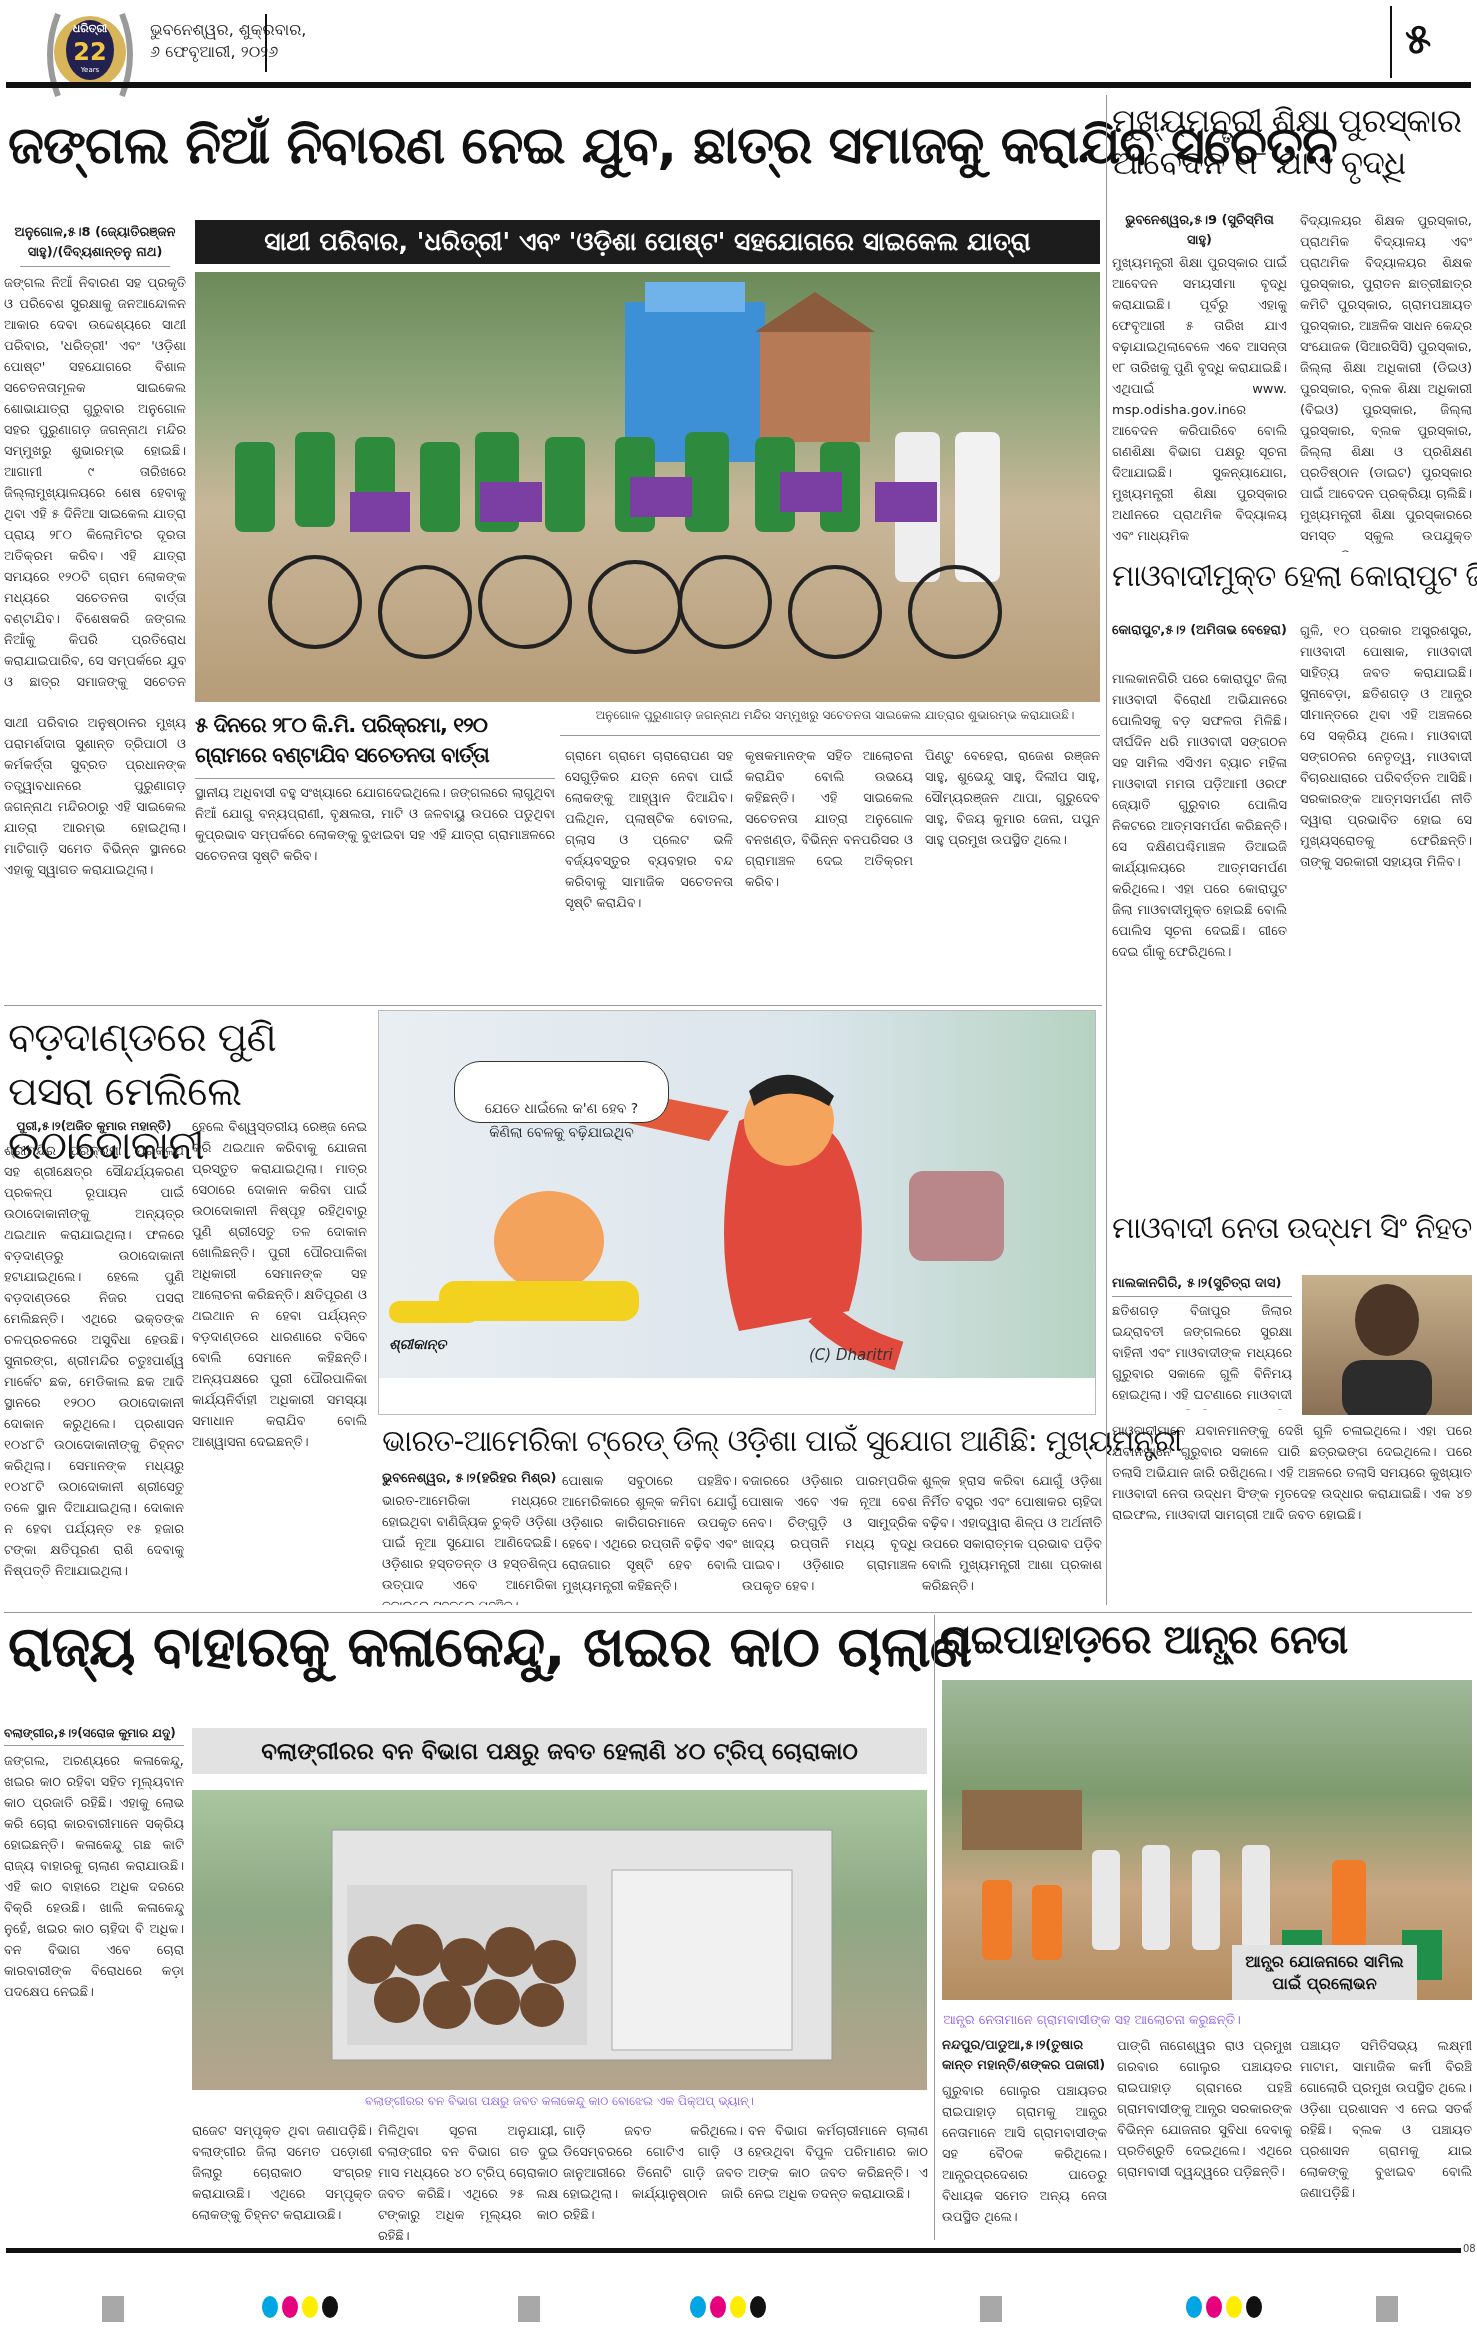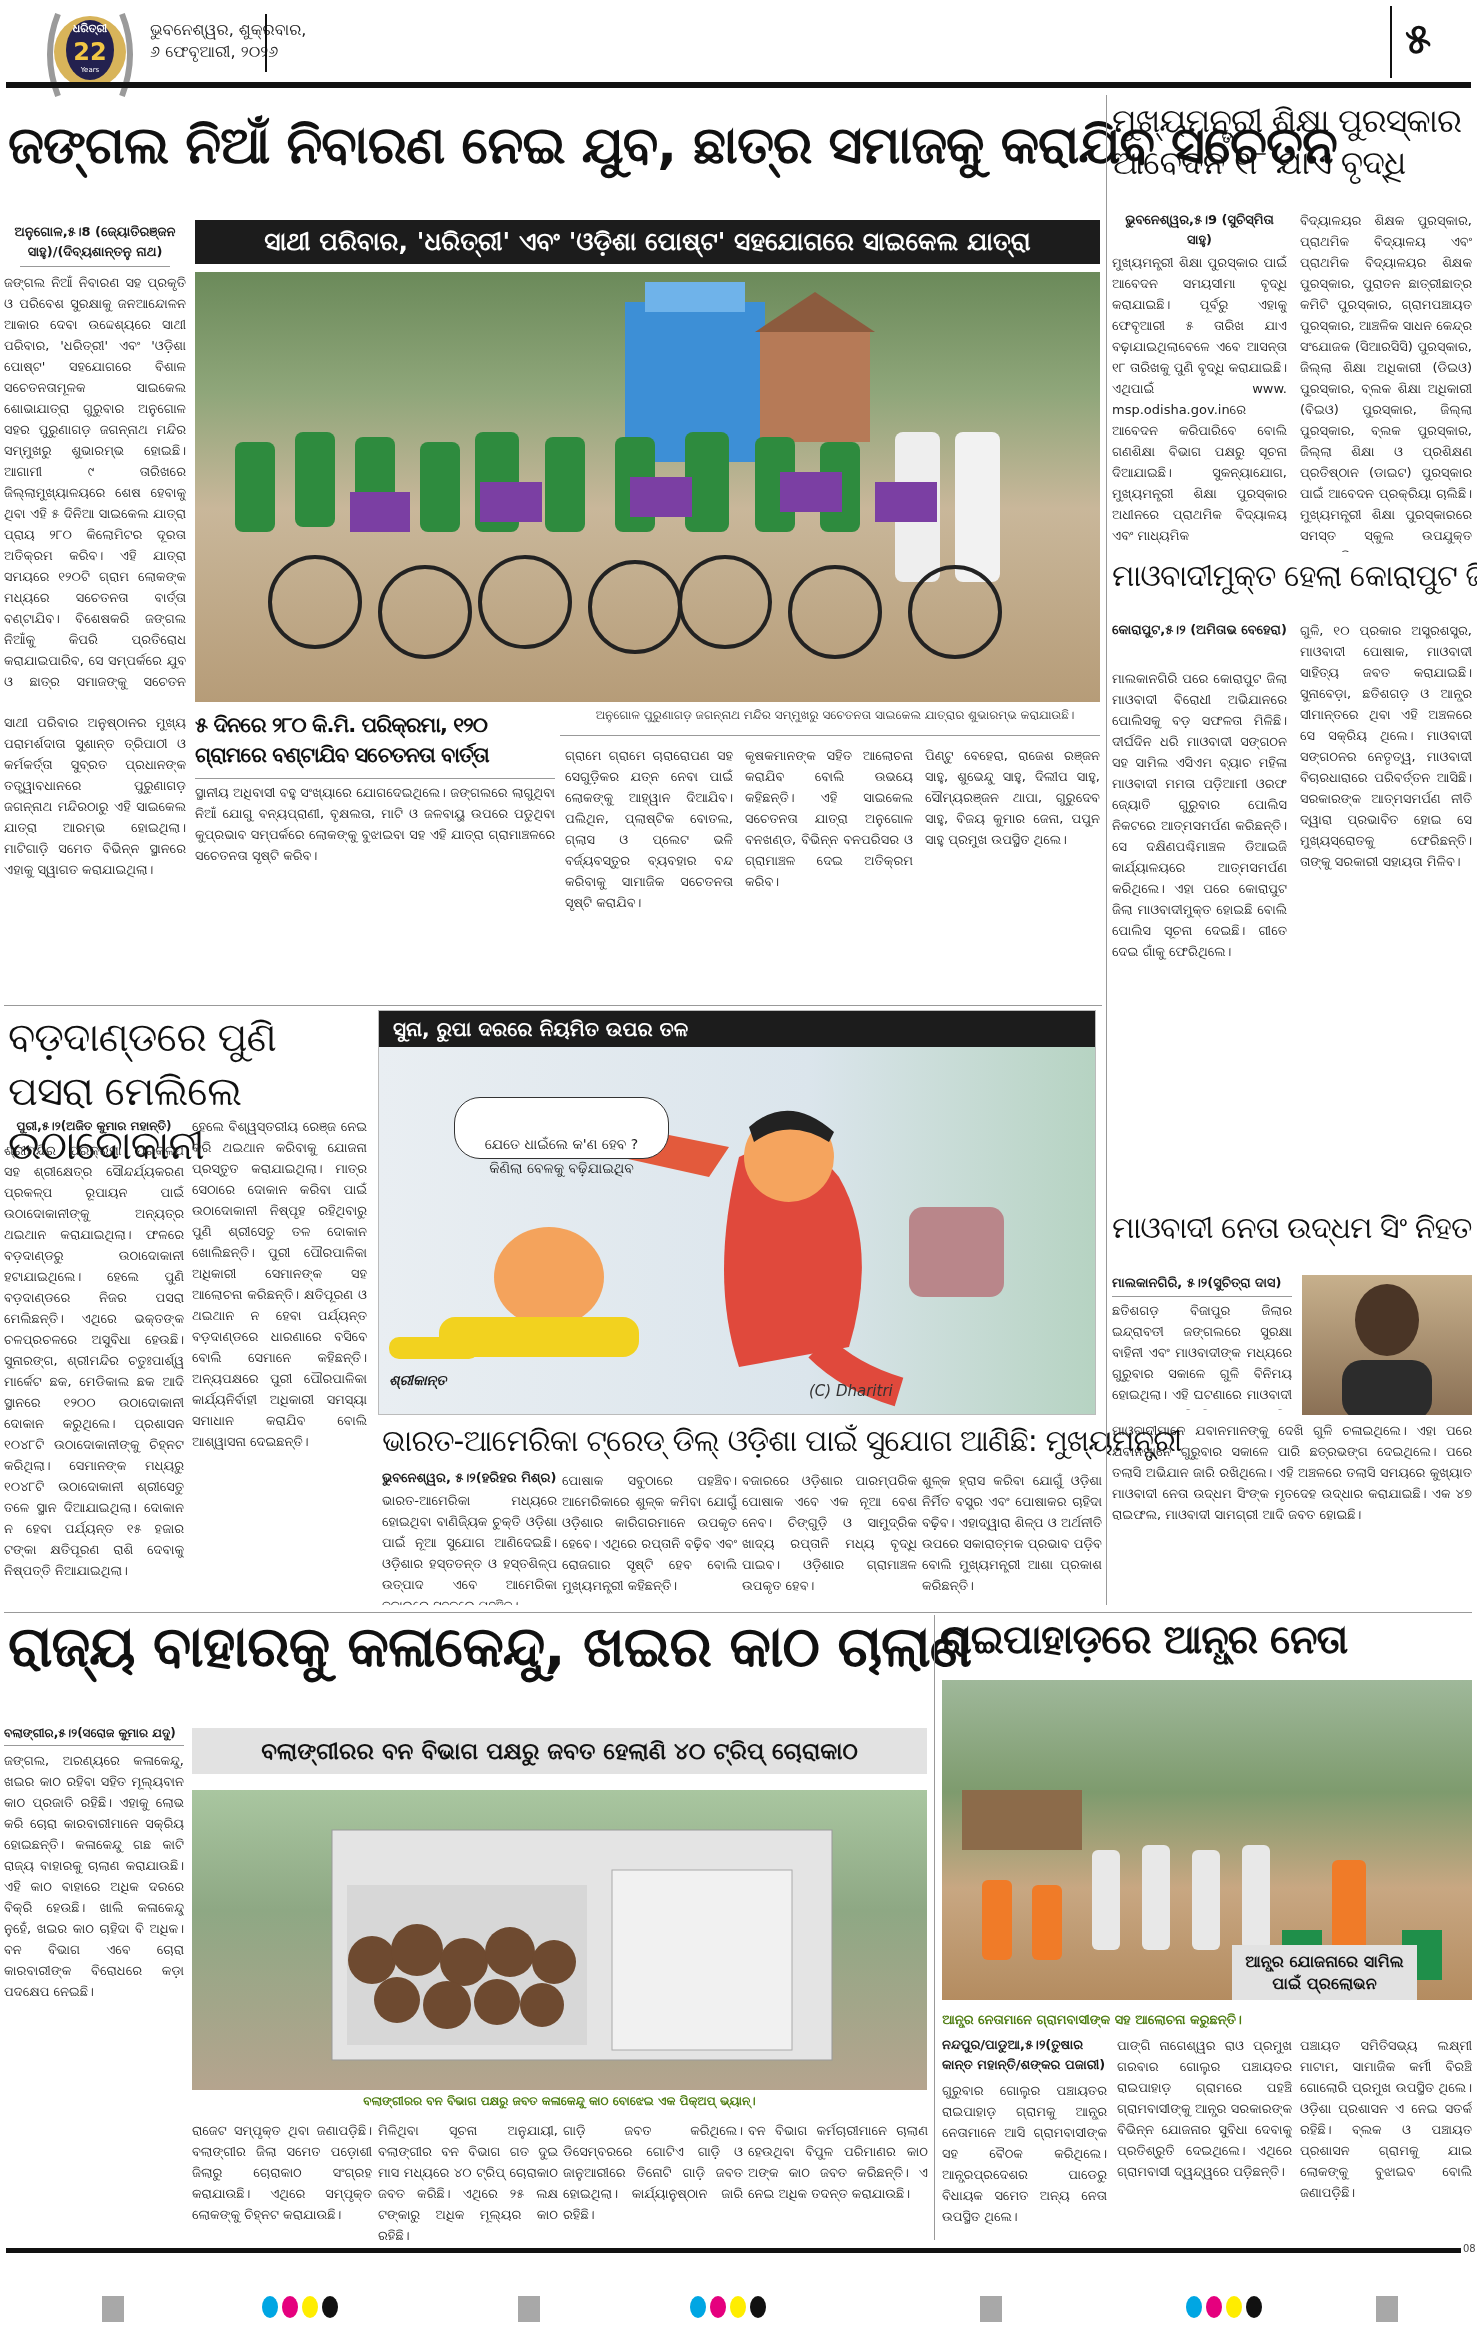--- a/index.html
+++ b/index.html
@@ -6,21 +6,21 @@
   body { width: 1477px; height: 2339px; background: #ffffff; position: relative; overflow: hidden; font-family: "DejaVu Sans", sans-serif; color: #1a1a1a; }
   .abs { position: absolute; }
   .hl { font-family: "DejaVu Sans", sans-serif; color: #111; line-height: 1.05; letter-spacing: -1px; }
   .body-text { font-size: 13px; line-height: 21px; text-align: justify; color: #222; overflow: hidden; }
   .dateline { font-size: 13px; font-weight: bold; text-align: center; line-height: 20px; }
   .rule { background: #111; }
   .thin { background: #999; }
   .banner { background: #1c1c1c; color: #fff; font-weight: bold; display: flex; align-items: center; justify-content: center; }
   .greybar { background: #e2e2e2; color: #111; font-weight: bold; display: flex; align-items: center; justify-content: center; }
   .photo { overflow: hidden; }
-  .caption { font-size: 12px; color: #4d7c0f; text-align: center; font-weight: bold; }
+  .caption { font-size: 12px; color: #8b5cf6; text-align: center; }
   .reg { position: absolute; border-radius: 50%; width: 16px; height: 22px; }
   .sq { position: absolute; width: 22px; height: 26px; background: #a8a8a8; }
 </style>
 </head>
 <body>
 
 <div class="abs" style="left:0;top:0;width:1477px;height:90px;">
   <div class="abs" style="left:40px;top:4px;width:100px;height:100px;">
     <svg width="100" height="100" viewBox="0 0 100 100">
       <path d="M18 10 Q2 50 18 92" stroke="#9a9a9a" stroke-width="6" fill="none"></path>
@@ -104,21 +104,20 @@
 <div class="abs dateline" style="left:1112px;top:620px;width:175px;">କୋରାପୁଟ,୫।୨ (ଅମିତାଭ ବେହେରା)</div>
 <div class="abs body-text" style="left:1112px;top:668px;width:175px;height:530px;">ମାଲକାନଗିରି ପରେ କୋରାପୁଟ ଜିଲା ମାଓବାଦୀ ବିରୋଧୀ ଅଭିଯାନରେ ପୋଲିସକୁ ବଡ଼ ସଫଳତା ମିଳିଛି। ଦୀର୍ଘଦିନ ଧରି ମାଓବାଦୀ ସଙ୍ଗଠନ ସହ ସାମିଲ ଏସିଏମ ବ୍ୟାଚ ମହିଳା ମାଓବାଦୀ ମମତା ପଡ଼ିଆମୀ ଓରଫ ଜ୍ୟୋତି ଗୁରୁବାର ପୋଲିସ ନିକଟରେ ଆତ୍ମସମର୍ପଣ କରିଛନ୍ତି। ସେ ଦକ୍ଷିଣପଶ୍ଚିମାଞ୍ଚଳ ଡିଆଇଜି କାର୍ଯ୍ୟାଳୟରେ ଆତ୍ମସମର୍ପଣ କରିଥିଲେ। ଏହା ପରେ କୋରାପୁଟ ଜିଲା ମାଓବାଦୀମୁକ୍ତ ହୋଇଛି ବୋଲି ପୋଲିସ ସୂଚନା ଦେଇଛି। ଗୀତେ ଦେଇ ଗାଁକୁ ଫେରିଥିଲେ।</div>
 <div class="abs body-text" style="left:1300px;top:620px;width:172px;height:578px;">ଗୁଳି, ୧୦ ପ୍ରକାର ଅସ୍ତ୍ରଶସ୍ତ୍ର, ମାଓବାଦୀ ପୋଷାକ, ମାଓବାଦୀ ସାହିତ୍ୟ ଜବତ କରାଯାଇଛି। ସୁନାବେଡ଼ା, ଛତିଶଗଡ଼ ଓ ଆନ୍ଧ୍ର ସୀମାନ୍ତରେ ଥିବା ଏହି ଅଞ୍ଚଳରେ ସେ ସକ୍ରିୟ ଥିଲେ। ମାଓବାଦୀ ସଙ୍ଗଠନର ନେତୃତ୍ୱ, ମାଓବାଦୀ ବିଚାରଧାରାରେ ପରିବର୍ତ୍ତନ ଆସିଛି। ସରକାରଙ୍କ ଆତ୍ମସମର୍ପଣ ନୀତି ଦ୍ୱାରା ପ୍ରଭାବିତ ହୋଇ ସେ ମୁଖ୍ୟସ୍ରୋତକୁ ଫେରିଛନ୍ତି। ତାଙ୍କୁ ସରକାରୀ ସହାୟତା ମିଳିବ।</div>
 
 <div class="abs hl" style="left:8px;top:1010px;width:360px;font-size:40px;line-height:54px;">ବଡ଼ଦାଣ୍ଡରେ ପୁଣି ପସରା ମେଲିଲେ ଉଠାଦୋକାନୀ</div>
 <div class="abs dateline" style="left:4px;top:1116px;width:180px;font-size:12px;">ପୁରୀ,୫।୨(ଅଜିତ କୁମାର ମହାନ୍ତି)</div>
 <div class="abs body-text" style="left:4px;top:1140px;width:180px;height:460px;">ଶ୍ରୀମନ୍ଦିର ପରିକ୍ରମା ପ୍ରକଳ୍ପ ସହ ଶ୍ରୀକ୍ଷେତ୍ର ସୌନ୍ଦର୍ଯ୍ୟକରଣ ପ୍ରକଳ୍ପ ରୂପାୟନ ପାଇଁ ଉଠାଦୋକାନୀଙ୍କୁ ଅନ୍ୟତ୍ର ଥଇଥାନ କରାଯାଇଥିଲା। ଫଳରେ ବଡ଼ଦାଣ୍ଡରୁ ଉଠାଦୋକାନୀ ହଟାଯାଇଥିଲେ। ହେଲେ ପୁଣି ବଡ଼ଦାଣ୍ଡରେ ନିଜର ପସରା ମେଲିଛନ୍ତି। ଏଥିରେ ଭକ୍ତଙ୍କ ଚଳପ୍ରଚଳରେ ଅସୁବିଧା ହେଉଛି। ସୁନାରଙ୍ଗ, ଶ୍ରୀମନ୍ଦିର ଚତୁଃପାର୍ଶ୍ୱ ମାର୍କେଟ ଛକ, ମେଡିକାଲ ଛକ ଆଦି ସ୍ଥାନରେ ୧୨୦୦ ଉଠାଦୋକାନୀ ଦୋକାନ କରୁଥିଲେ। ପ୍ରଶାସନ ୧୦୪୮ଟି ଉଠାଦୋକାନୀଙ୍କୁ ଚିହ୍ନଟ କରିଥିଲା। ସେମାନଙ୍କ ମଧ୍ୟରୁ ୧୦୪୮ଟି ଉଠାଦୋକାନୀ ଶ୍ରୀସେତୁ ତଳେ ସ୍ଥାନ ଦିଆଯାଇଥିଲା। ଦୋକାନ ନ ହେବା ପର୍ଯ୍ୟନ୍ତ ୧୫ ହଜାର ଟଙ୍କା କ୍ଷତିପୂରଣ ରାଶି ଦେବାକୁ ନିଷ୍ପତ୍ତି ନିଆଯାଇଥିଲା।</div>
 <div class="abs body-text" style="left:192px;top:1116px;width:175px;height:484px;">ହେଲେ ବିଶ୍ୱସ୍ତରୀୟ ରେଞ୍ଜ ନେଇ କରି ଥଇଥାନ କରିବାକୁ ଯୋଜନା ପ୍ରସ୍ତୁତ କରାଯାଇଥିଲା। ମାତ୍ର ସେଠାରେ ଦୋକାନ କରିବା ପାଇଁ ଉଠାଦୋକାନୀ ନିଷ୍ପୃହ ରହିଥିବାରୁ ପୁଣି ଶ୍ରୀସେତୁ ତଳ ଦୋକାନ ଖୋଲିଛନ୍ତି। ପୁରୀ ପୌରପାଳିକା ଅଧିକାରୀ ସେମାନଙ୍କ ସହ ଆଲୋଚନା କରିଛନ୍ତି। କ୍ଷତିପୂରଣ ଓ ଥଇଥାନ ନ ହେବା ପର୍ଯ୍ୟନ୍ତ ବଡ଼ଦାଣ୍ଡରେ ଧାରଣାରେ ବସିବେ ବୋଲି ସେମାନେ କହିଛନ୍ତି। ଅନ୍ୟପକ୍ଷରେ ପୁରୀ ପୌରପାଳିକା କାର୍ଯ୍ୟନିର୍ବାହୀ ଅଧିକାରୀ ସମସ୍ୟା ସମାଧାନ କରାଯିବ ବୋଲି ଆଶ୍ୱାସନା ଦେଇଛନ୍ତି।</div>
 
 <div class="abs" style="left:378px;top:1010px;width:718px;height:405px;border:1px solid #bbb;">
-  <div class="banner" style="justify-content:flex-start;padding-left:14px;height:36px;font-size:20px;">ସୁନା, ରୁପା ଦରରେ ନିୟମିତ ଉପର ତଳ</div>
   <div style="position:relative;height:367px;background:linear-gradient(90deg,#e9eef2 0%,#dbe5ec 60%,#b6d3c2 100%);overflow:hidden;">
     <svg width="718" height="367" viewBox="0 0 718 367">
       <ellipse cx="170" cy="230" rx="55" ry="50" fill="#f4a35c"></ellipse>
       <rect x="60" y="270" width="200" height="40" rx="16" fill="#f2d21f"></rect>
       <rect x="10" y="290" width="90" height="22" rx="10" fill="#f2d21f"></rect>
       <path d="M360 110 Q420 80 460 130 Q500 200 470 300 L360 320 Q330 230 360 110Z" fill="#e0493c"></path>
       <circle cx="410" cy="110" r="45" fill="#f5a45e"></circle>
       <path d="M370 80 Q410 45 455 85 L450 95 Q410 70 375 95Z" fill="#222"></path>
       <path d="M250 80 L350 100 L330 130 L240 110Z" fill="#e35a3c"></path>
       <rect x="530" y="160" width="95" height="90" rx="14" fill="#b9868a"></rect>

